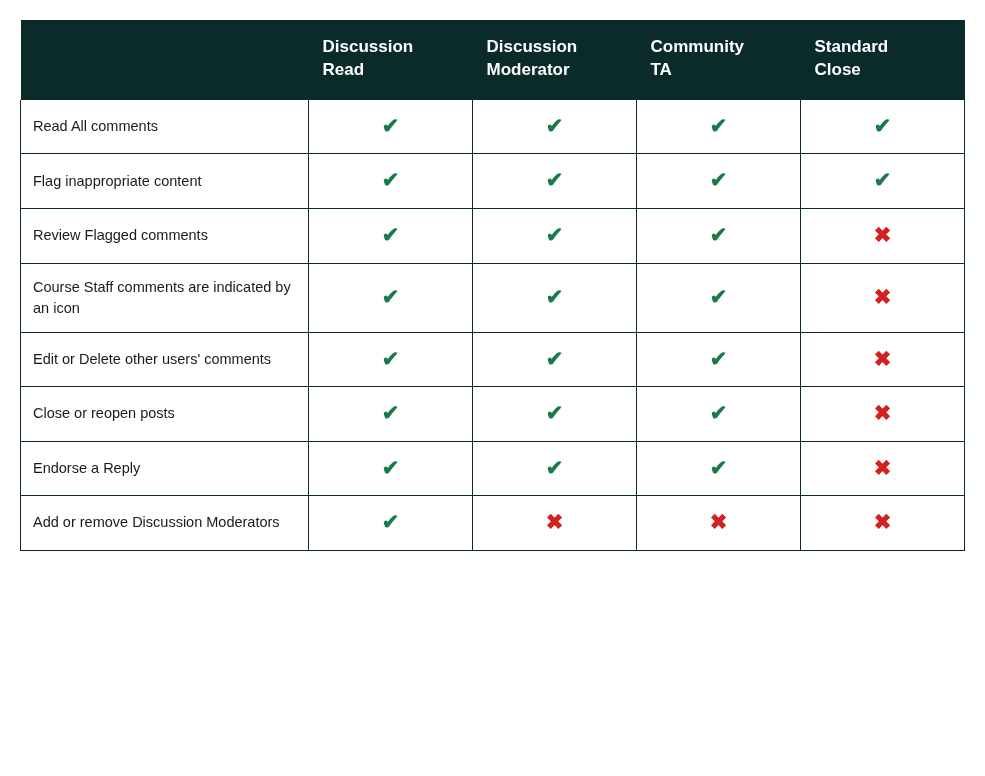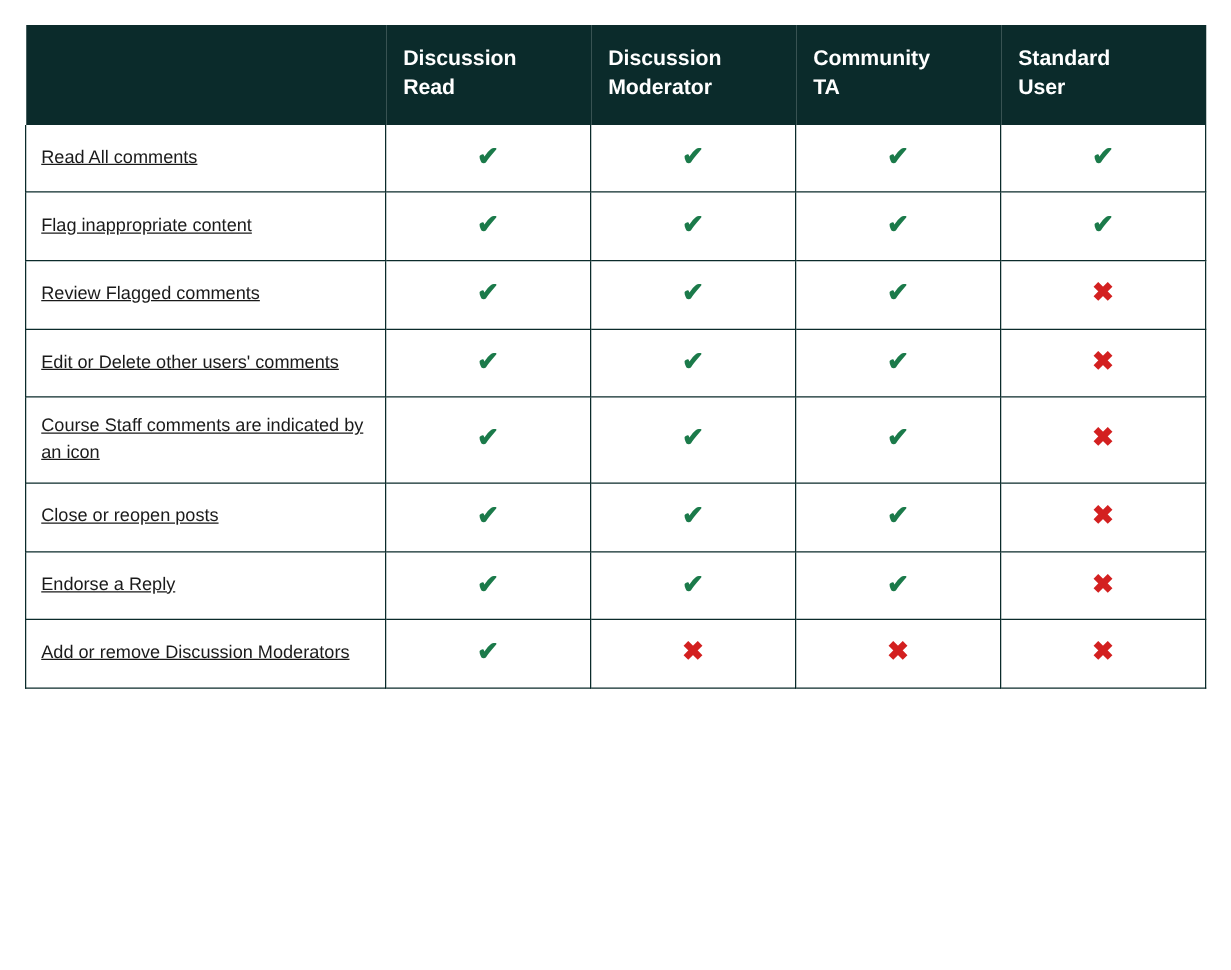--- a/index.html
+++ b/index.html
@@ -49,21 +49,20 @@
     border: 1px solid #0b2b2b;
     font-size: 14.5px;
     color: #1a1a1a;
     line-height: 1.45;
     padding: 13px 12px;
     vertical-align: middle;
     background: #ffffff;
   }
   tbody td.feature {
     text-align: left;
-    text-decoration: underline;
   }
   tbody td.mark {
     text-align: center;
     font-size: 19px;
     font-weight: bold;
   }
   .check {
     color: #1b7a4a;
     font-size: 21px;
     line-height: 1;
@@ -103,21 +102,21 @@
         <th>
           <span class="hl">Discussion</span>
           <span class="hl">Moderator</span>
         </th>
         <th>
           <span class="hl">Community</span>
           <span class="hl">TA</span>
         </th>
         <th>
           <span class="hl">Standard</span>
-          <span class="hl">User</span>
+          <span class="hl">Close</span>
         </th>
       </tr>
     </thead>
     <tbody id="perm-body">
         <tr>
           <td class="feature">Read All comments</td>
           <td class="mark"><span class="check">✔</span></td>
           <td class="mark"><span class="check">✔</span></td>
           <td class="mark"><span class="check">✔</span></td>
           <td class="mark"><span class="check">✔</span></td>
@@ -130,28 +129,28 @@
           <td class="mark"><span class="check">✔</span></td>
         </tr>
         <tr>
           <td class="feature">Review Flagged comments</td>
           <td class="mark"><span class="check">✔</span></td>
           <td class="mark"><span class="check">✔</span></td>
           <td class="mark"><span class="check">✔</span></td>
           <td class="mark"><span class="cross">✖</span></td>
         </tr>
         <tr>
-          <td class="feature">Edit or Delete other users' comments</td>
+          <td class="feature">Course Staff comments are indicated by an icon</td>
           <td class="mark"><span class="check">✔</span></td>
           <td class="mark"><span class="check">✔</span></td>
           <td class="mark"><span class="check">✔</span></td>
           <td class="mark"><span class="cross">✖</span></td>
         </tr>
         <tr>
-          <td class="feature">Course Staff comments are indicated by an icon</td>
+          <td class="feature">Edit or Delete other users' comments</td>
           <td class="mark"><span class="check">✔</span></td>
           <td class="mark"><span class="check">✔</span></td>
           <td class="mark"><span class="check">✔</span></td>
           <td class="mark"><span class="cross">✖</span></td>
         </tr>
         <tr>
           <td class="feature">Close or reopen posts</td>
           <td class="mark"><span class="check">✔</span></td>
           <td class="mark"><span class="check">✔</span></td>
           <td class="mark"><span class="check">✔</span></td>

